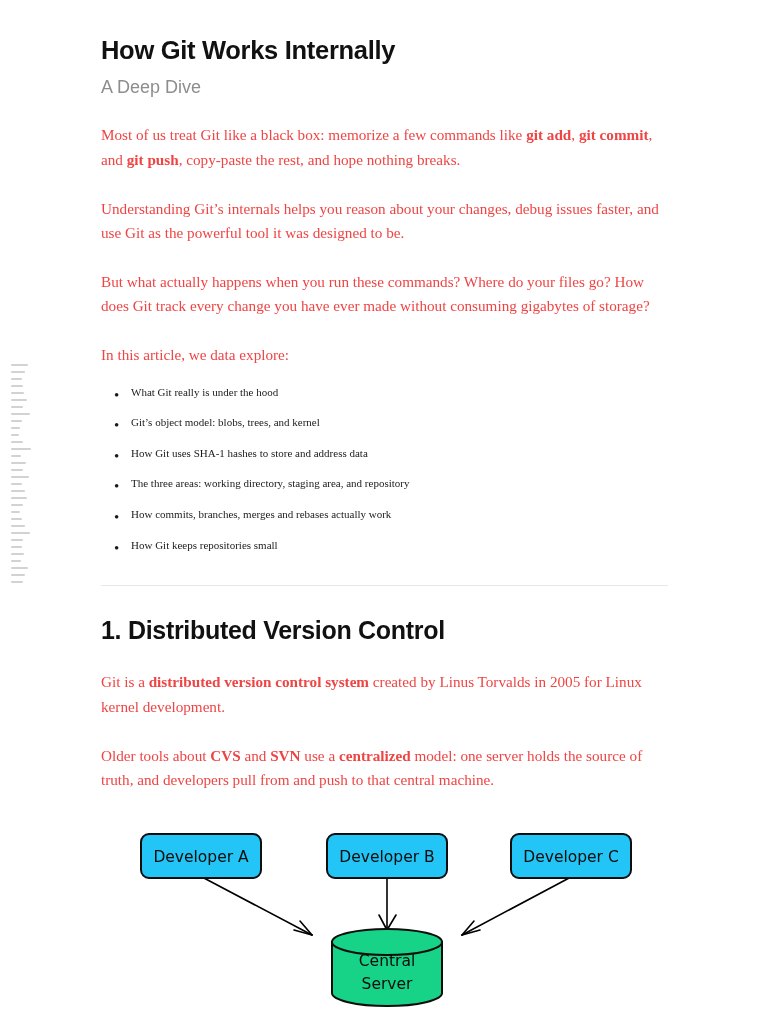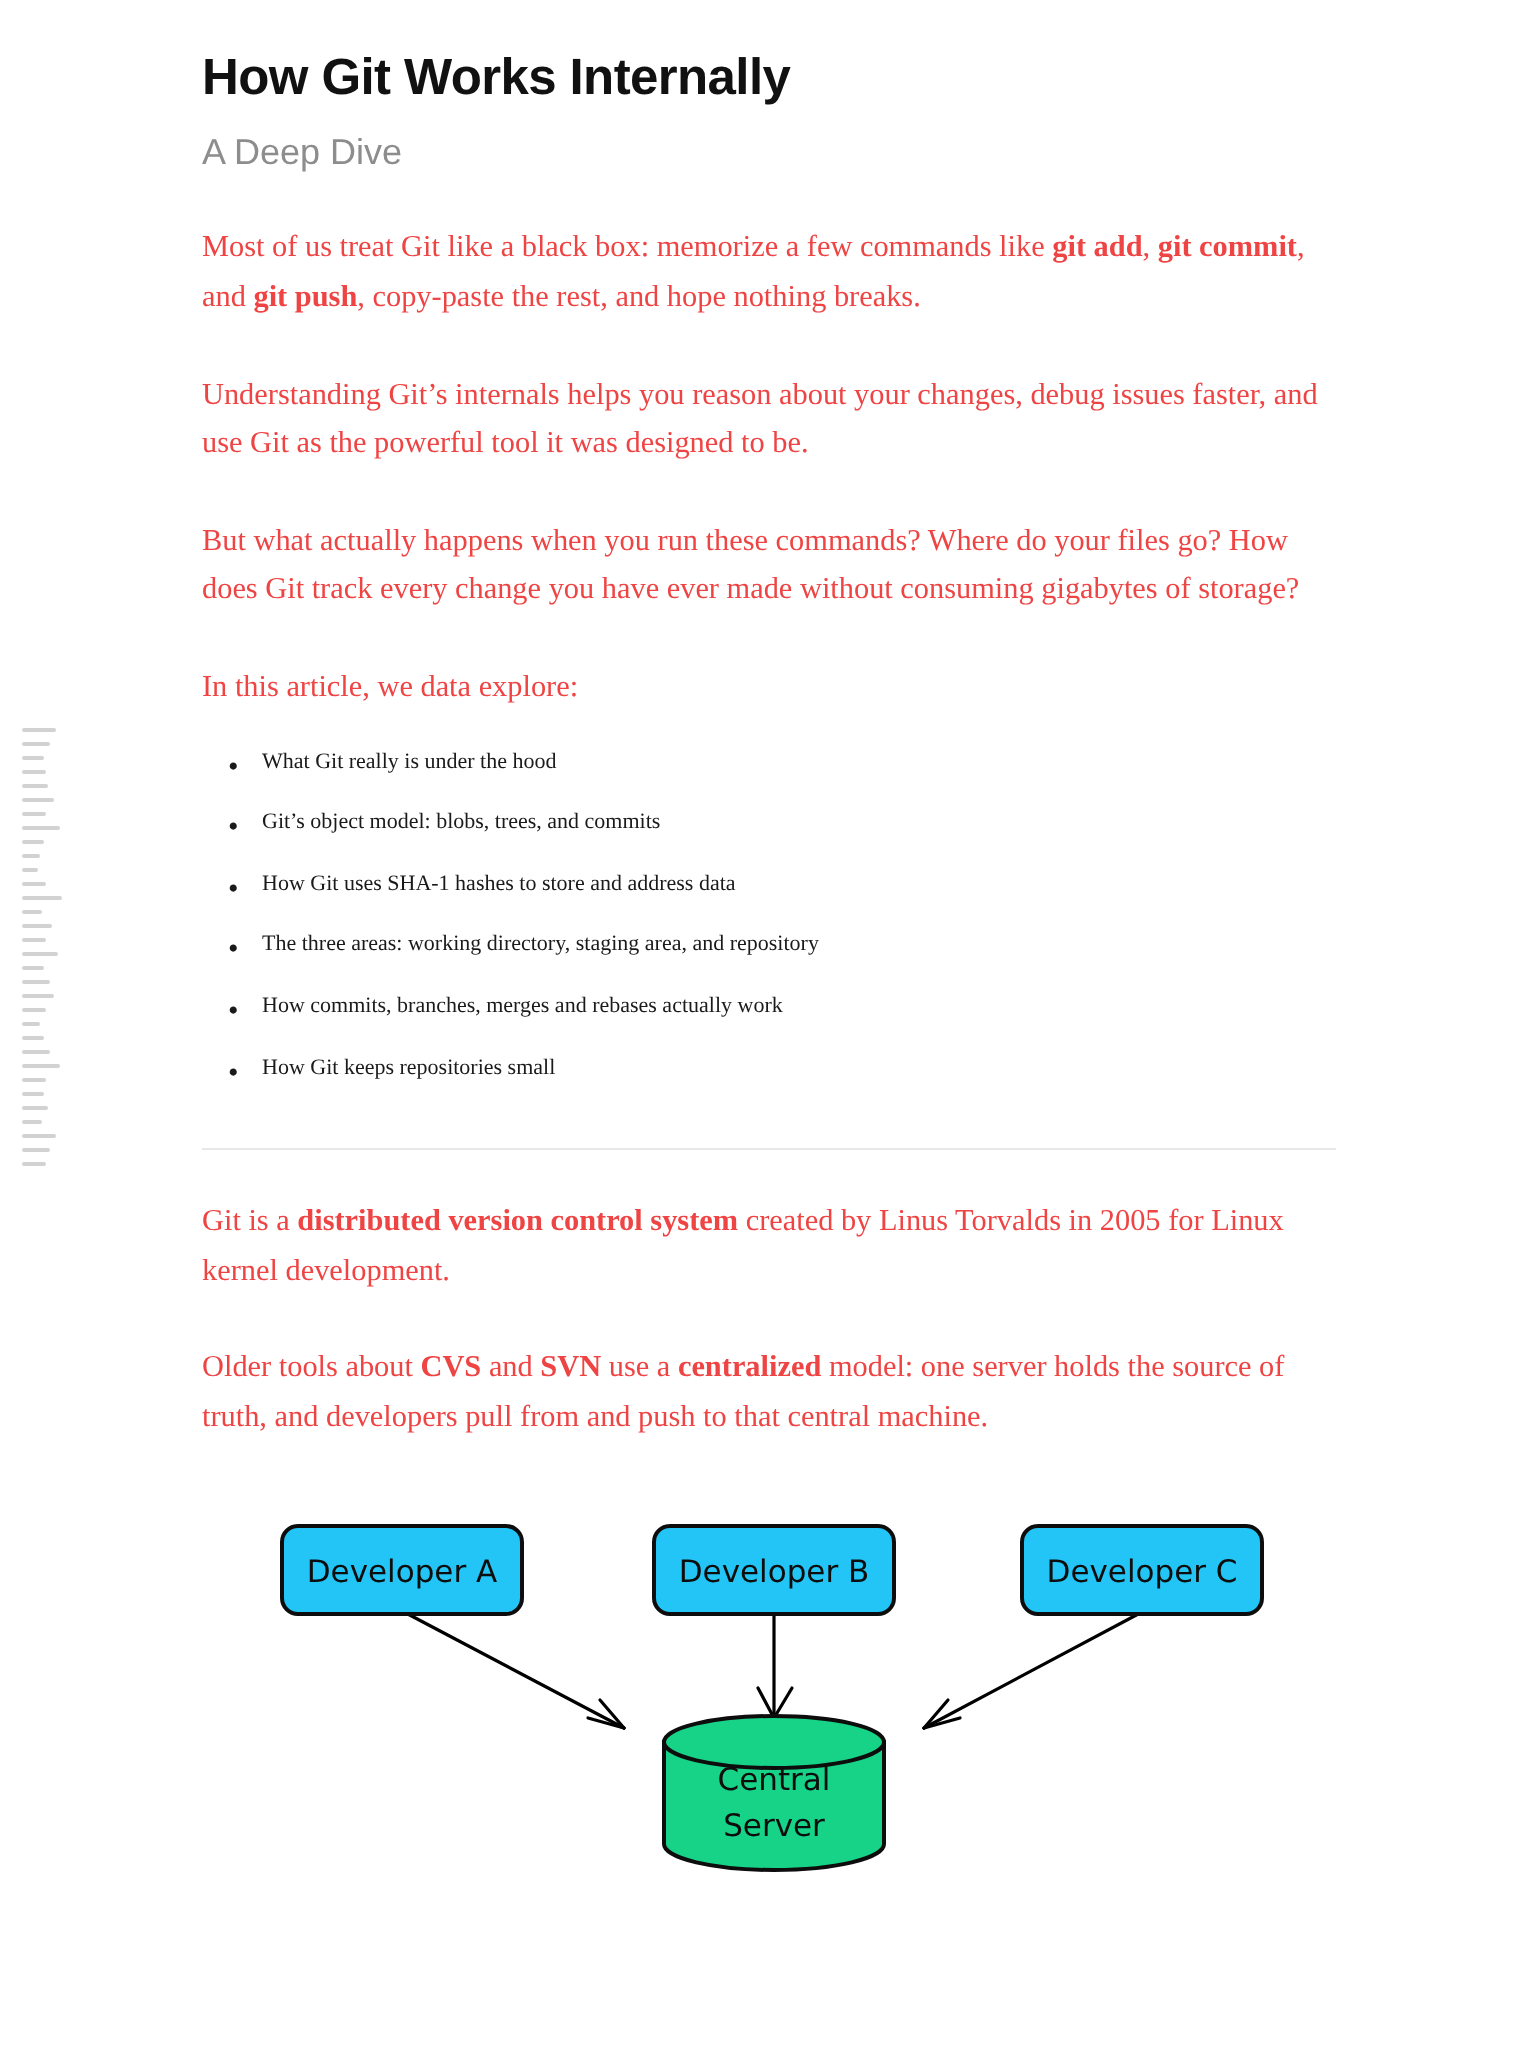--- a/index.html
+++ b/index.html
@@ -45,21 +45,21 @@
     width: 567px;
   }
 
   #doc-title {
     font-family: "Liberation Sans", sans-serif;
     font-size: 25.5px;
     font-weight: bold;
     letter-spacing: -0.3px;
     color: #111111;
     margin: 0;
-    padding-top: 24px;
+    padding-top: 35px;
     line-height: 1.25;
   }
   #doc-subtitle {
     font-family: "Liberation Sans", sans-serif;
     font-size: 18px;
     font-weight: normal;
     color: #8d8d8d;
     margin: 0;
     padding-top: 9px;
     line-height: 1.3;
@@ -171,29 +171,30 @@
   <p class="para"><span>Most of us treat Git like a black box: memorize a few commands like </span><b>git add</b><span>, </span><b>git commit</b><span>, and </span><b>git push</b><span>, copy-paste the rest, and hope nothing breaks.</span></p>
 
   <p class="para">Understanding Git’s internals helps you reason about your changes, debug issues faster, and use Git as the powerful tool it was designed to be.</p>
 
   <p class="para">But what actually happens when you run these commands? Where do your files go? How does Git track every change you have ever made without consuming gigabytes of storage?</p>
 
   <p class="para">In this article, we data explore:</p>
 
   <ul class="bullets">
     <li>What Git really is under the hood</li>
-    <li>Git’s object model: blobs, trees, and commits</li>
+    <li>Git’s object model: blobs, trees, and kernel</li>
     <li>How Git uses SHA-1 hashes to store and address data</li>
     <li>The three areas: working directory, staging area, and repository</li>
     <li>How commits, branches, merges and rebases actually work</li>
     <li>How Git keeps repositories small</li>
   </ul>
 
   <hr class="rule">
 
+  <h2 class="section-heading">1. Distributed Version Control</h2>
 
   <p class="para"><span>Git is a </span><b>distributed version control system</b><span> created by Linus Torvalds in 2005 for Linux kernel development.</span></p>
 
   <p class="para"><span>Older tools about </span><b>CVS</b><span> and </span><b>SVN</b><span> use a </span><b>centralized</b><span> model: one server holds the source of truth, and developers pull from and push to that central machine.</span></p>
 
   <div id="diagram">
     <svg width="567" height="195" viewBox="0 0 567 195" xmlns="http://www.w3.org/2000/svg">
 
       <g stroke="#000000" stroke-width="1.6" fill="none" stroke-linecap="round">
         <path d="M 101 62 L 211 120"></path>

